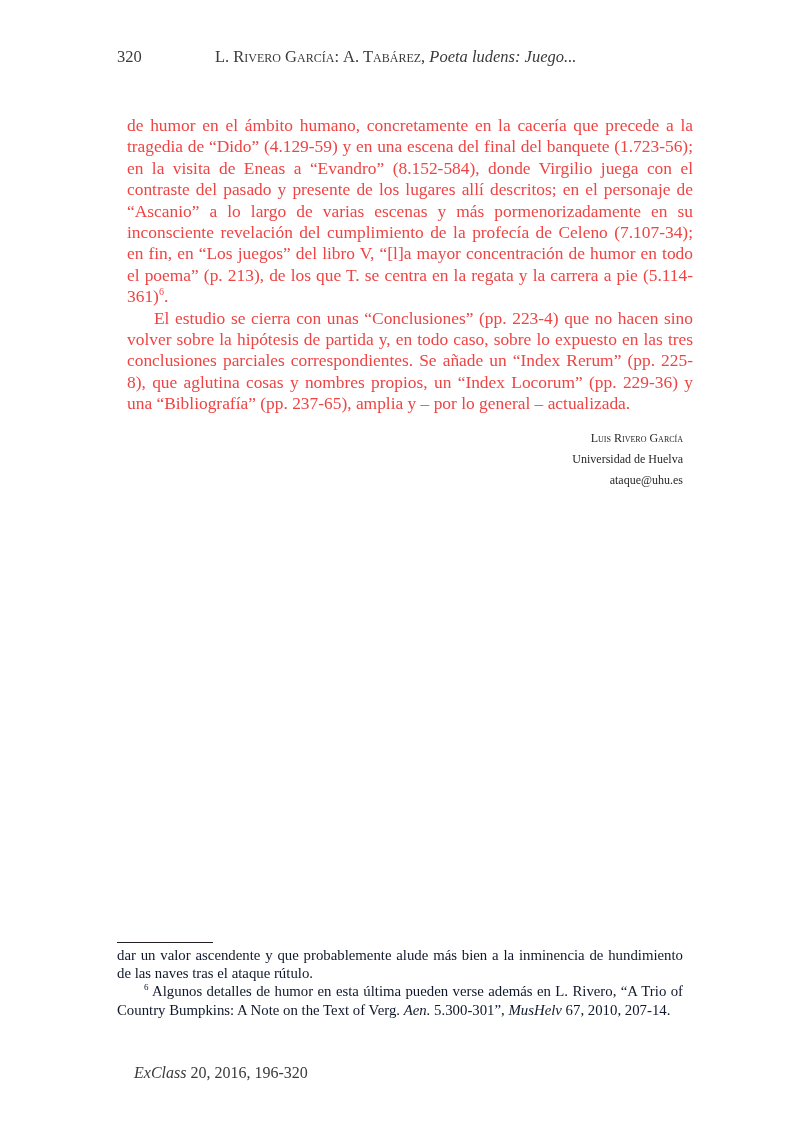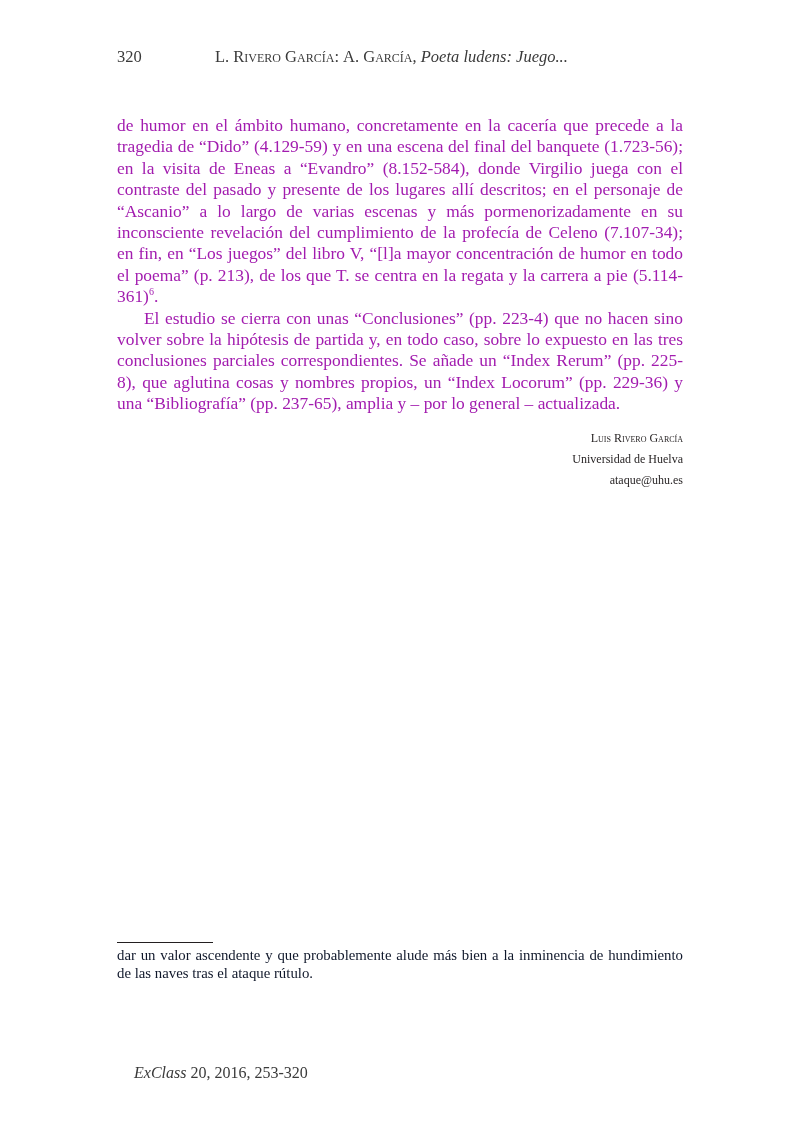--- a/index.html
+++ b/index.html
@@ -33,26 +33,26 @@
       font-variant: small-caps;
       margin-top: 16px;
     }
     .running-head .title em {
       font-style: italic;
       font-family: Liberation Serif, serif;
     }
     .body-text {
       position: absolute;
       top: 115px;
-      left: 117px;
+      left: 127px;
       width: 566px;
       font-size: 17.4px;
       line-height: 21.4px;
       text-align: justify;
-      color: #a21caf;
+      color: #ef4444;
     }
     .body-text p {
       margin: 0;
     }
     .body-text p.indent {
       text-indent: 27px;
     }
     sup.fnref {
       font-size: 10px;
       line-height: 0;
@@ -109,35 +109,36 @@
     }
     .footer em {
       font-style: italic;
       margin-left: 17px;
     }
   </style>
 </head>
 <body>
 
 <div class="running-head">
-  <span class="page-num">320</span><span class="title"><span class="sc">L. Rivero García</span><span>: </span><span class="sc">A. García</span><span>, </span><em>Poeta ludens: Juego...</em></span>
+  <span class="page-num">320</span><span class="title"><span class="sc">L. Rivero García</span><span>: </span><span class="sc">A. Tabárez</span><span>, </span><em>Poeta ludens: Juego...</em></span>
 </div>
 
 <div class="body-text">
   <p><span>de humor en el ámbito humano, concretamente en la cacería que precede a la tragedia de “Dido” (4.129-59) y en una escena del final del banquete (1.723-56); en la visita de Eneas a “Evandro” (8.152-584), donde Virgilio juega con el contraste del pasado y presente de los lugares allí descritos; en el personaje de “Ascanio” a lo largo de varias escenas y más pormenorizadamente en su inconsciente revelación del cumplimiento de la profecía de Celeno (7.107-34); en fin, en “Los juegos” del libro V, “[l]a mayor concentración de humor en todo el poema” (p. 213), de los que T. se centra en la regata y la carrera a pie (5.114-361)</span><sup class="fnref">6</sup><span>.</span></p>
   <p class="indent">El estudio se cierra con unas “Conclusiones” (pp. 223-4) que no hacen sino volver sobre la hipótesis de partida y, en todo caso, sobre lo expuesto en las tres conclusiones parciales correspondientes. Se añade un “Index Rerum” (pp. 225-8), que aglutina cosas y nombres propios, un “Index Locorum” (pp. 229-36) y una “Bibliografía” (pp. 237-65), amplia y – por lo general – actualizada.</p>
 </div>
 
 <div class="signature">
   <div class="name">Luis Rivero García</div>
   <div>Universidad de Huelva</div>
   <div>ataque@uhu.es</div>
 </div>
 
 <div class="footnote-rule"></div>
 
 <div class="footnotes">
   <p>dar un valor ascendente y que probablemente alude más bien a la inminencia de hundimiento de las naves tras el ataque rútulo.</p>
+  <p class="fn"><sup>6</sup><span> Algunos detalles de humor en esta última pueden verse además en L. Rivero, “A Trio of Country Bumpkins: A Note on the Text of Verg. </span><em>Aen.</em><span> 5.300-301”, </span><em>MusHelv</em><span> 67, 2010, 207-14.</span></p>
 </div>
 
 <div class="footer">
-  <em>ExClass</em><span> 20, 2016, 253-320</span>
+  <em>ExClass</em><span> 20, 2016, 196-320</span>
 </div>
 
 </body></html>

